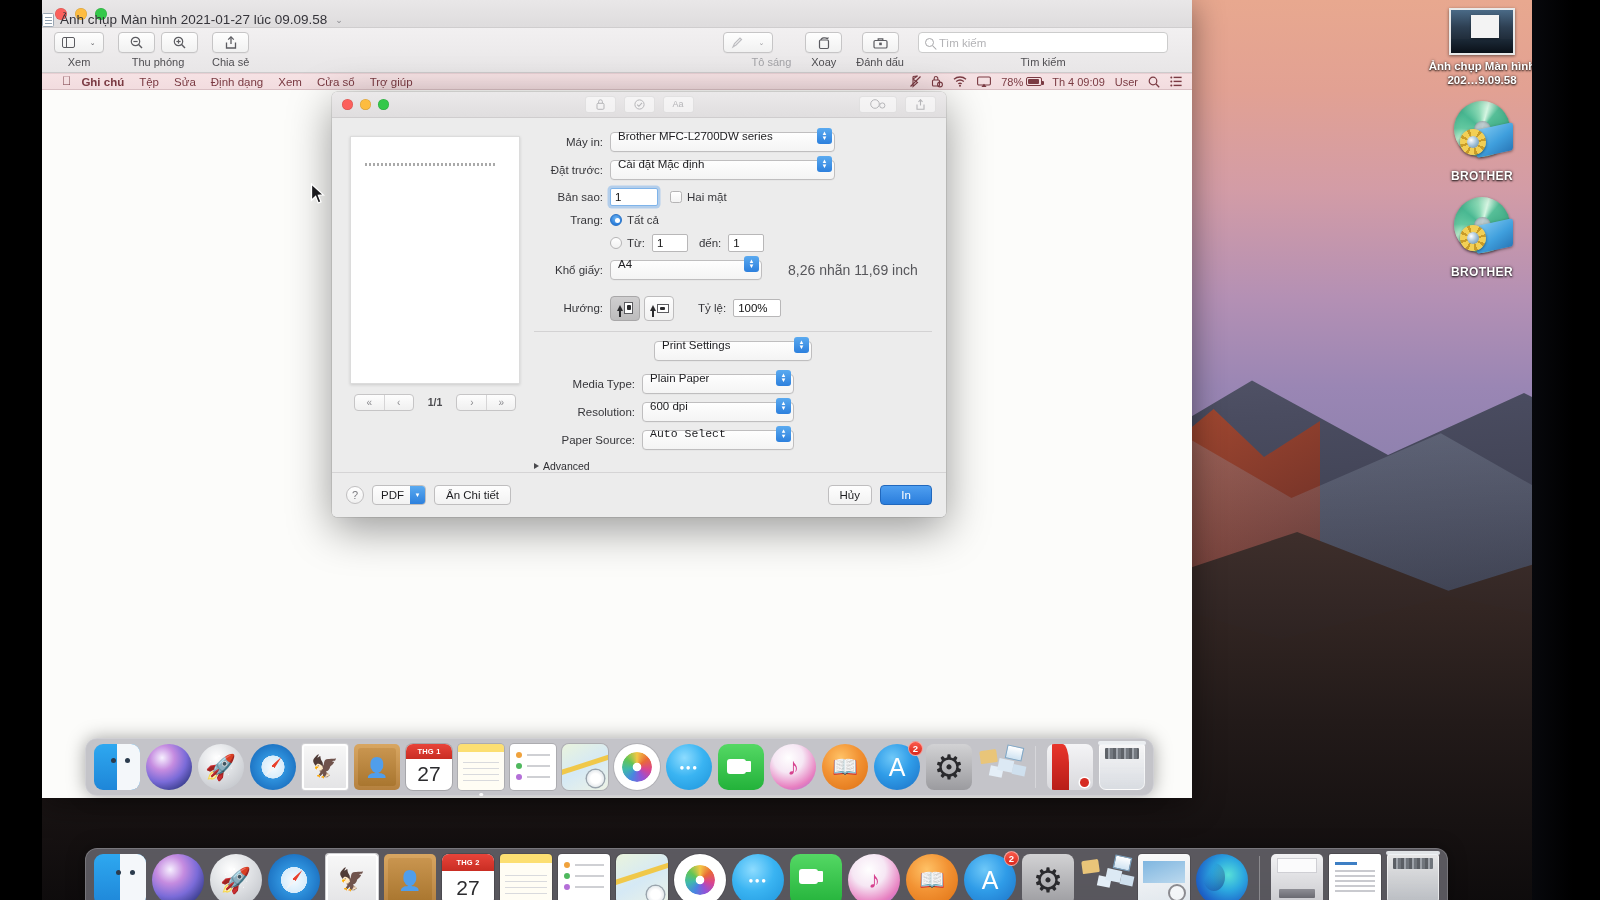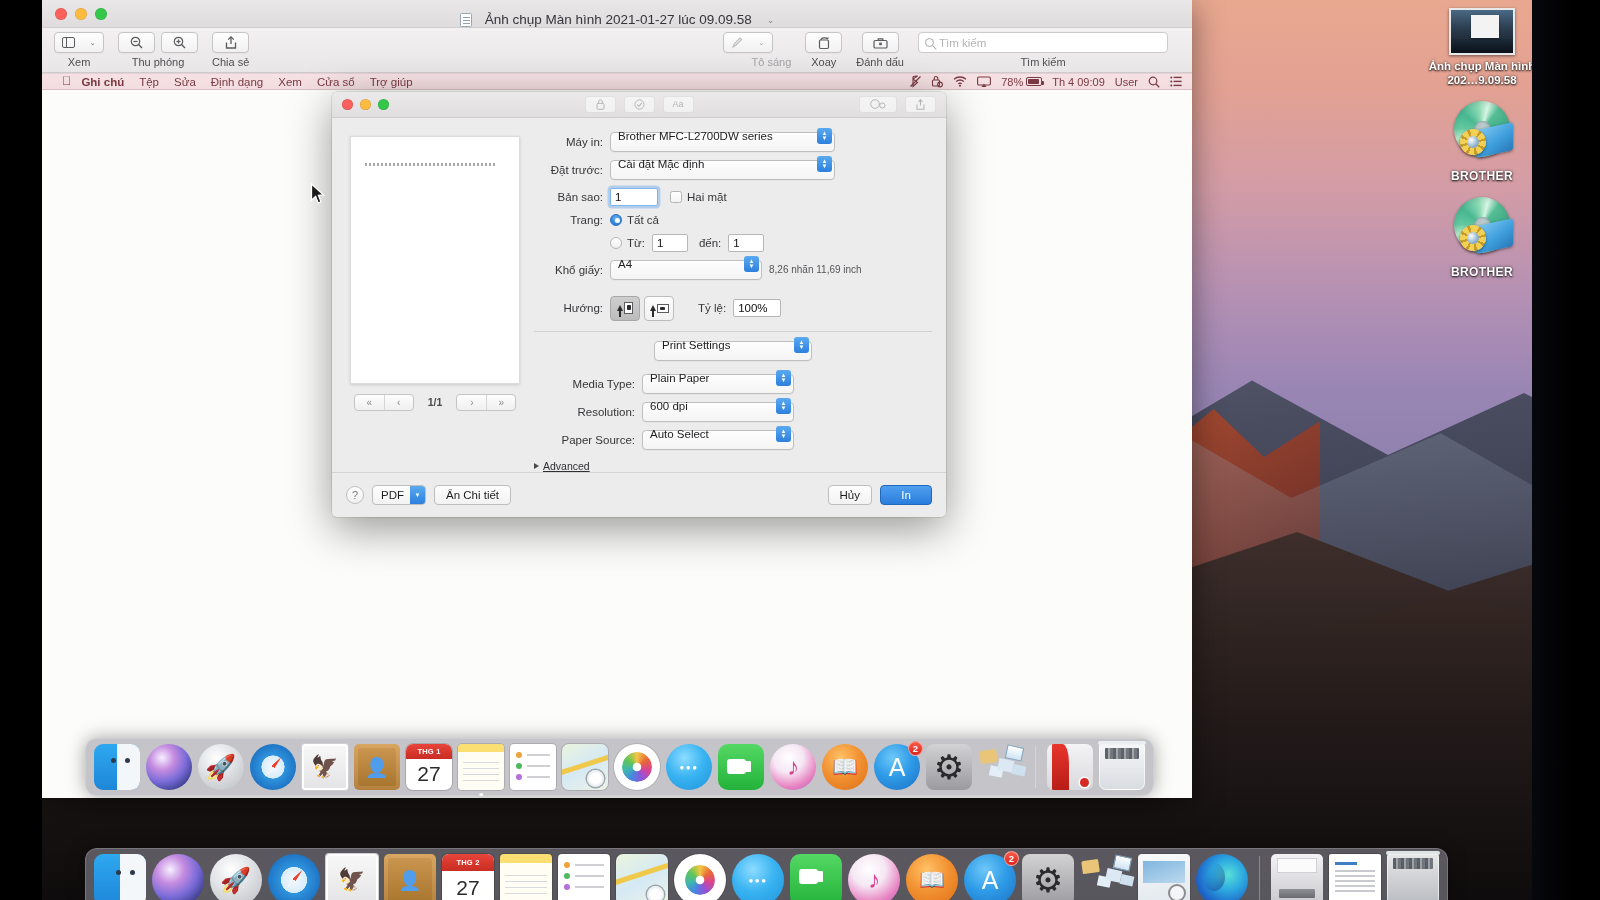--- a/index.html
+++ b/index.html
@@ -147,21 +147,21 @@
     border-bottom:1px solid #cfcdce;
   }
   .traffic { position:absolute; top:8px; display:flex; gap:8px; }
   .traffic i { width:12px; height:12px; border-radius:50%; display:block; }
   .tl-red{background:#fc605c; box-shadow:inset 0 0 0 .5px rgba(0,0,0,.16);}
   .tl-yellow{background:#fdbc40; box-shadow:inset 0 0 0 .5px rgba(0,0,0,.16);}
   .tl-green{background:#34c84a; box-shadow:inset 0 0 0 .5px rgba(0,0,0,.16);}
   #win-title {
     position:absolute; left:0; right:0; top:12px; text-align:center;
     font-size:13.5px; color:#35343a; display:flex; align-items:center;
-    justify-content:center; gap:13px;
+    gap:6px;
   }
   .doc-glyph {
     width:12px; height:14px; background:#fff; border:1px solid #9aa7b4;
     border-radius:1.5px; position:relative; display:inline-block;
   }
   .doc-glyph:after{
     content:''; position:absolute; left:2px; top:3px; width:7px; height:1px;
     background:#8fa0b0; box-shadow:0 3px 0 #8fa0b0, 0 6px 0 #8fa0b0;
   }
   .title-chev { color:#8b8b90; font-size:9px; margin-left:2px; }
@@ -288,40 +288,40 @@
   }
   .radio.on {
     background:radial-gradient(circle at 50% 35%, #6fb5f2 0%, #2b7fdc 70%);
     border-color:#2a72c4;
   }
   .radio.on:after{
     content:''; position:absolute; left:3.5px; top:3.5px; width:5px; height:5px;
     border-radius:50%; background:#fff;
   }
   .inline-lbl { font-size:11.5px; color:#36363a; margin-right:7px; }
-  .hint { font-size:10px; color:#56565a; margin-left:7px; white-space:nowrap; }
+  .hint { font-size:14px; color:#56565a; margin-left:26px; white-space:nowrap; }
   .orient-grp { display:flex; gap:4px; }
   .orient {
     width:30px; height:25px; border-radius:4px; border:1px solid #bdbcbd;
     background:linear-gradient(180deg,#fdfdfd,#f1f1f1);
     display:flex; align-items:center; justify-content:center; gap:1px; cursor:default;
   }
   .orient.sel { background:linear-gradient(180deg,#cfcecf,#bdbcbd); border-color:#a8a7a8; }
   .o-arrow { width:0;height:0;border-left:3px solid transparent;border-right:3px solid transparent;border-bottom:6px solid #2b2b2e; position:relative;}
   .o-arrow:after{content:'';position:absolute;left:-1px;top:6px;width:2px;height:6px;background:#2b2b2e;}
   .o-page { width:9px;height:12px;background:#fff;border:1px solid #5c5c60; position:relative;}
   .o-page.land { width:12px;height:9px; }
   .o-page:after{content:'';position:absolute;left:1.5px;top:2px;width:4px;height:5px;background:#2b2b2e;border-radius:1px;}
   .o-page.land:after{left:2px;top:2px;width:5px;height:3px;}
 
   #divider { height:1px; background:#d3d2d3; margin:10px 0 9px 0; }
   .center-popup { display:flex; justify-content:center; }
   #advanced {
     font-size:10.5px; color:#2f2f33; margin-top:10px; display:flex;
-    align-items:center; gap:4px; cursor:default;text-decoration:underline;
+    align-items:center; gap:4px; cursor:default;
   }
   .tri { width:0;height:0;border-top:3.5px solid transparent;border-bottom:3.5px solid transparent;border-left:5px solid #4a4a4e;}
 
   #sheet-footer {
     height:46px; border-top:1px solid #d5d4d5;
     display:flex; align-items:center; padding:0 14px; gap:8px;
     background:#ececec;
   }
   .helpbtn {
     width:18px; height:18px; border-radius:50%; border:1px solid #c0bfc0;
@@ -863,21 +863,21 @@
       <div class="frow">
         <div class="flabel" style="width:108px;">Resolution:</div>
         <div class="popup" style="width:152px;">
           <span class="val">600 dpi</span>
           <span class="stepper">▲<br>▼</span>
         </div>
       </div>
 
       <div class="frow">
         <div class="flabel" style="width:108px;">Paper Source:</div>
-        <div class="popup" style="width:152px;">
+        <div class="popup" style="width:152px;font-family:Liberation Mono, monospace;">
           <span class="val">Auto Select</span>
           <span class="stepper">▲<br>▼</span>
         </div>
       </div>
 
       <div id="advanced">
         <span class="tri"></span>
         <span>Advanced</span>
       </div>
     </div>

